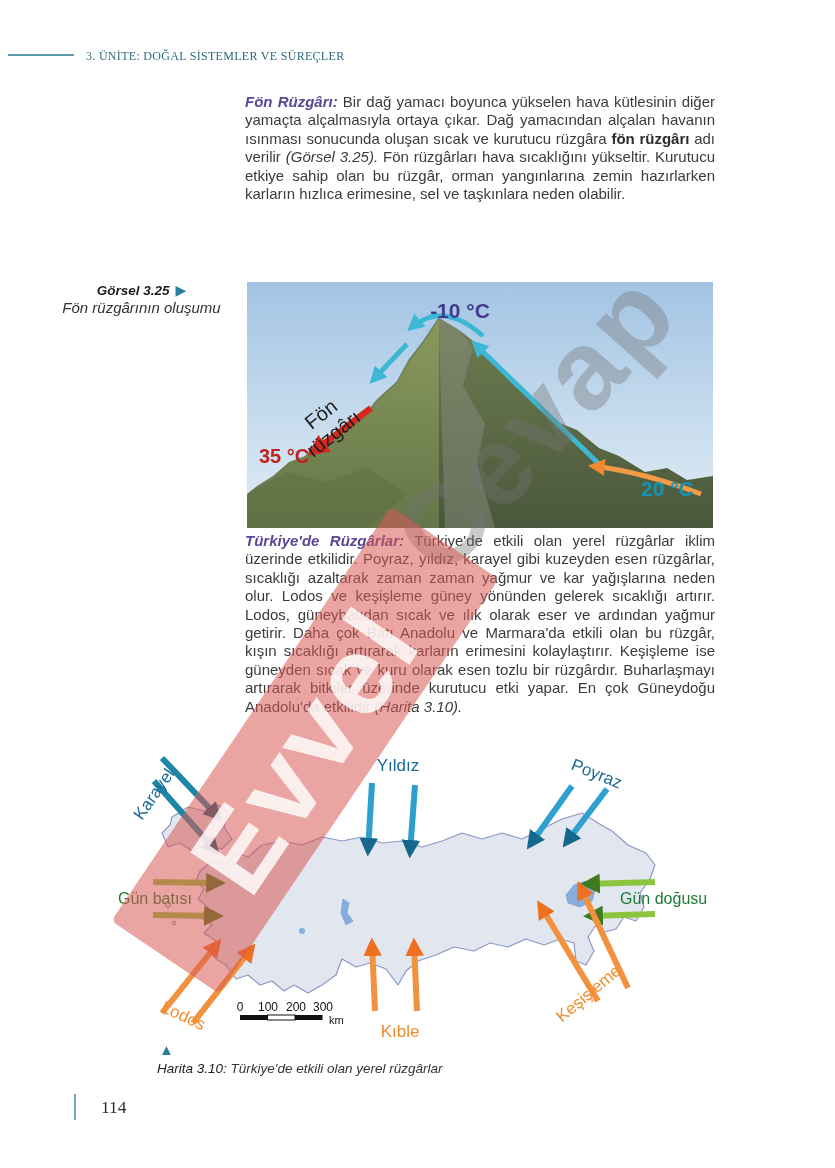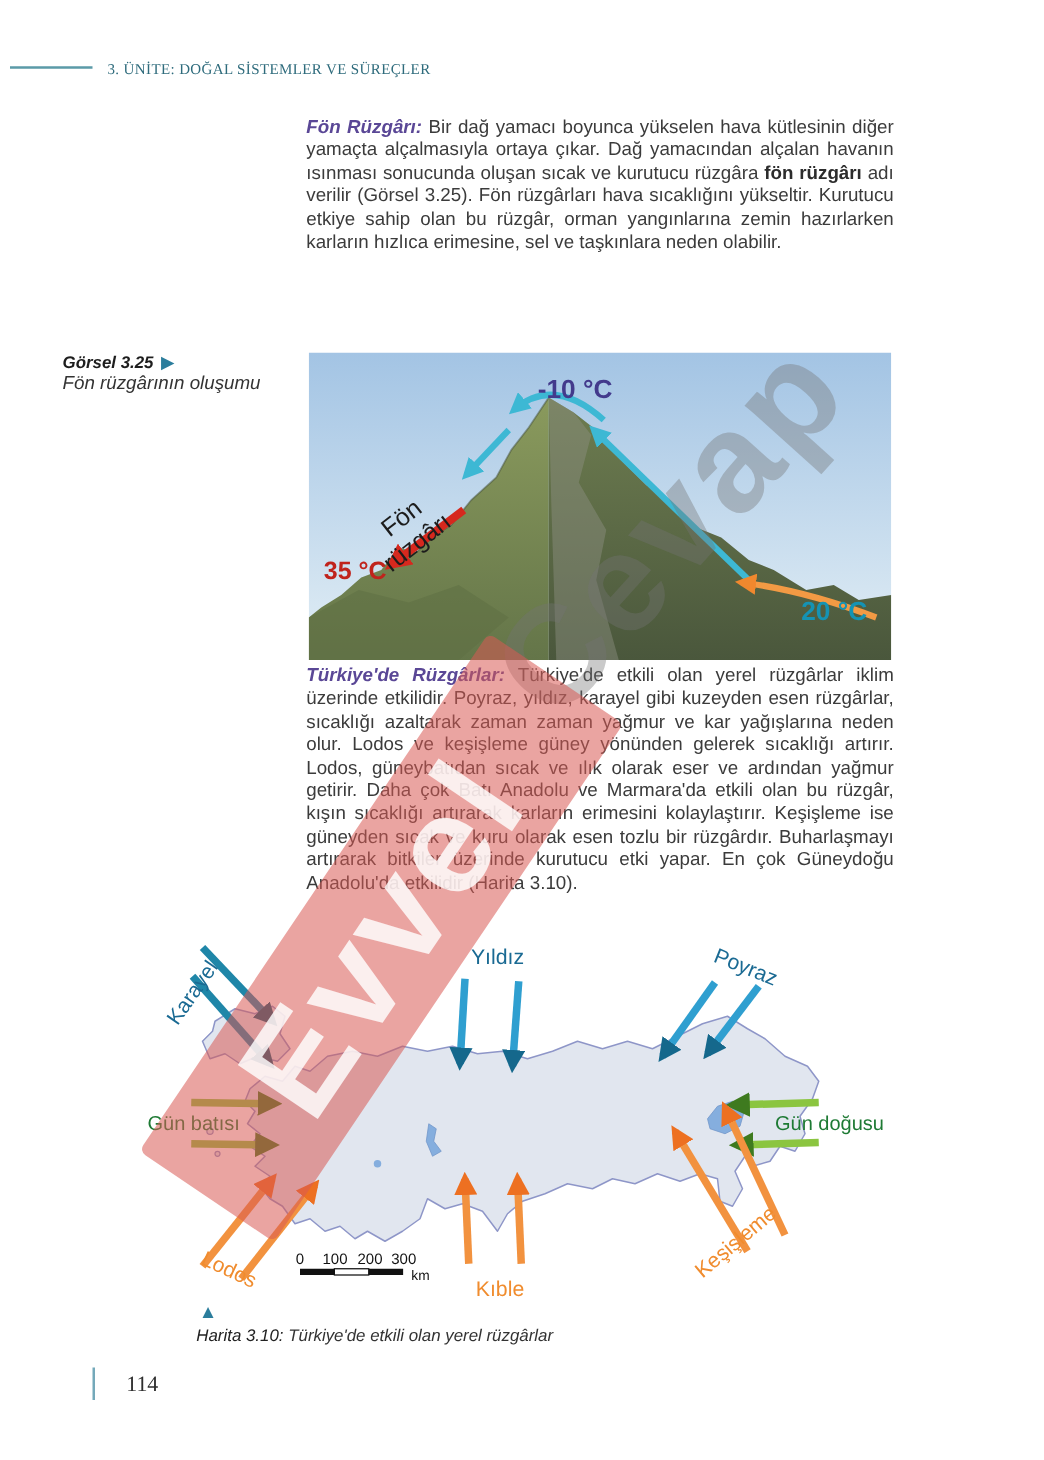--- a/index.html
+++ b/index.html
@@ -7,23 +7,23 @@
         font-family:"Liberation Sans",sans-serif;margin:0 auto;}
   
   .header{position:absolute;top:46px;left:8px;white-space:nowrap;}
   .header-line{display:inline-block;width:66px;height:2px;background:#5b9aa8;vertical-align:4px;margin-right:12px;}
   .header-text{font-family:"Liberation Serif",serif;font-size:12px;color:#2e6b7c;letter-spacing:.3px;}
   
   .col{position:absolute;left:245px;width:470px;}
   .col p{margin:0 0 5px 0;font-size:15px;line-height:18.4px;text-align:justify;color:#3b3b3b;}
   .lead{color:#5a4796;font-weight:bold;font-style:italic;}
   .b{font-weight:bold;color:#2c2c2c;}
-  .i{}
-  
-  .fig-caption{position:absolute;left:50px;top:281px;width:183px;text-align:left;line-height:17px;}
+  .i{font-style:italic;}
+  
+  .fig-caption{position:absolute;left:50px;top:281px;width:183px;text-align:center;line-height:17px;}
   .fig-caption .t{font-size:13.5px;font-weight:bold;font-style:italic;color:#1d1d1d;}
   .fig-caption .tri{color:#2b7d9c;font-size:14px;font-style:normal;margin-left:6px;}
   .fig-caption .s{font-size:15px;font-style:italic;color:#333;}
   
   .figure{position:absolute;left:247px;top:282px;width:466px;height:267px;}
   
   .map{position:absolute;left:50px;top:753px;width:690px;height:295px;}
   .map-caption{position:absolute;left:157px;top:1041px;font-size:13.5px;color:#222;}
   .map-caption .tri{display:block;color:#2b7d9c;font-size:15px;margin:0 0 3px 2px;}
   .map-caption .t{font-weight:normal;font-style:italic;}

